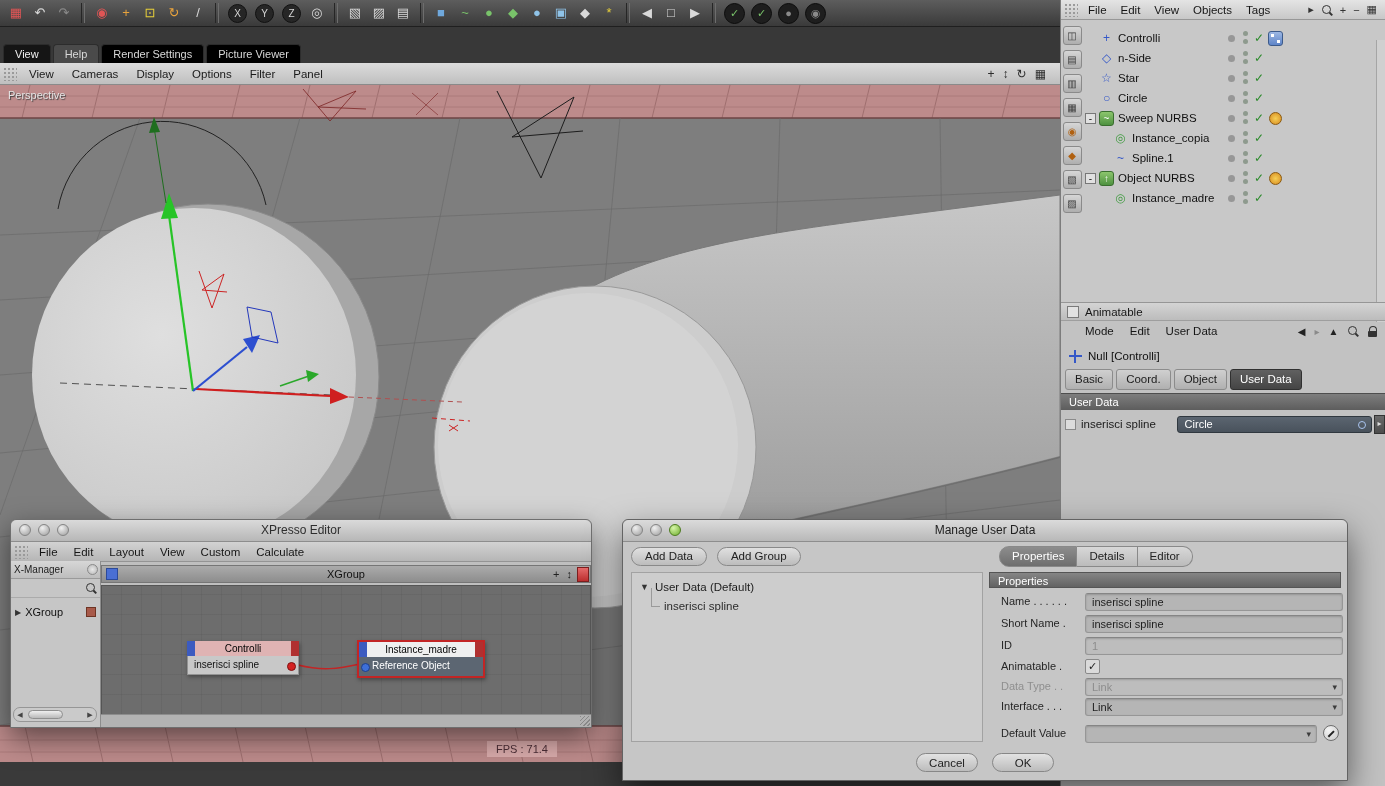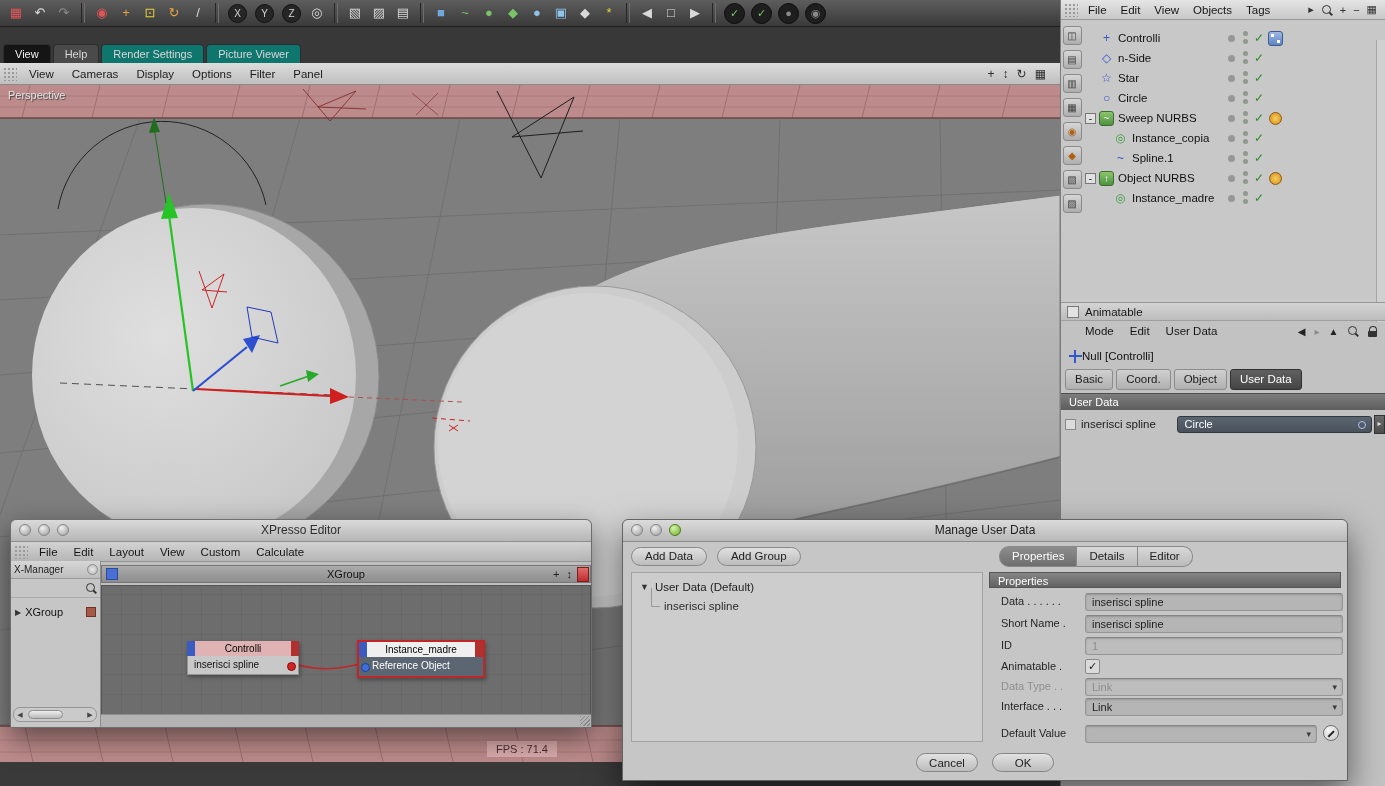--- a/index.html
+++ b/index.html
@@ -13,21 +13,21 @@
   .tbsep{width:2px;height:20px;margin:0 4px;border-left:1px solid #262626;border-right:1px solid #6d6d6d;}
   .red{color:#e05555}.light{color:#d9d9d9}.dim{color:#8a8a8a}.orange{color:#e8a33d}
   .yellow{color:#e6cf3a}.blue{color:#6fa8dc}.green{color:#79c36a}.cyan{color:#8fc3e8}
   .circ{background:#262626;border:1px solid #111;border-radius:50%;color:#d5d5d5;font-size:10px;
         width:17px;height:17px;line-height:17px;min-width:17px;margin:0 3px;}
   .circ2{background:#1e1e1e;border:1px solid #0c0c0c;border-radius:50%;width:19px;height:19px;
          line-height:19px;min-width:19px;margin:0 2px;font-size:11px;}
   
   .tabbar{position:absolute;left:0;top:27px;width:1060px;height:36px;background:#383838;
           display:flex;align-items:flex-end;padding-left:3px;gap:2px;box-sizing:border-box;}
-  .ltab{height:18px;line-height:18px;padding:0 11px;font-size:11px;color:#d8d8d8;background:#0f766e;
+  .ltab{height:18px;line-height:18px;padding:0 11px;font-size:11px;color:#d8d8d8;background:#000000;
         border-radius:4px 4px 0 0;border:1px solid #2c2c2c;border-bottom:none;}
   .ltab.active{background:#151515;color:#f0f0f0;}
   .ltab.semi{background:#4a4a4a;}
   .vmenubar{position:absolute;left:0;top:63px;width:1060px;height:22px;box-sizing:border-box;
             background:linear-gradient(#dcdcdc,#bfbfbf);border-bottom:1px solid #8a8a8a;
             display:flex;align-items:center;font-size:11.5px;color:#1a1a1a;}
   .vmi{padding:0 9px;}
   .grip{width:14px;height:14px;margin:0 3px;background:radial-gradient(#9a9a9a 1px,transparent 1.2px);
         background-size:4px 4px;}
   .vicons{margin-left:auto;display:flex;gap:8px;padding-right:14px;color:#2c2c2c;font-size:12px;}
@@ -83,21 +83,21 @@
              display:flex;align-items:center;gap:6px;padding-left:6px;font-size:11.5px;color:#161616;}
   .attr-cb{width:10px;height:10px;border:1px solid #7a7a7a;background:#e2e2e2;}
   .attr-menu{position:absolute;left:16px;top:321px;width:100%;height:20px;display:flex;align-items:center;
              font-size:11.5px;color:#161616;}
   .ami{padding:0 8px;}
   .aicons{margin-left:auto;display:flex;align-items:center;gap:9px;padding-right:8px;font-size:10px;color:#222;}
   .lock{position:relative;width:10px;height:11px;display:inline-block;}
   .lock::before{content:"";position:absolute;left:1px;top:0;width:6px;height:5px;border:1.5px solid #333;border-bottom:none;border-radius:4px 4px 0 0;}
   .lock::after{content:"";position:absolute;left:0;top:5px;width:9px;height:6px;background:#333;border-radius:1px;}
   .attr-obj{position:absolute;left:0;top:345px;width:100%;height:22px;display:flex;align-items:center;
-            padding-left:8px;font-size:11.5px;color:#111;box-sizing:border-box;}
+            gap:6px;padding-left:8px;font-size:11.5px;color:#111;box-sizing:border-box;}
   .nullic{position:relative;width:13px;height:13px;}
   .nullic::before{content:"";position:absolute;left:5px;top:0;width:2px;height:13px;background:#3558c8;}
   .nullic::after{content:"";position:absolute;left:0;top:5px;width:13px;height:2px;background:#3558c8;}
   .attr-tabs{position:absolute;left:4px;top:369px;display:flex;gap:3px;}
   .atab{height:19px;line-height:19px;padding:0 9px;font-size:11.5px;color:#1c1c1c;border-radius:3px;
         background:linear-gradient(#d0d0d0,#b0b0b0);border:1px solid #8c8c8c;}
   .atab.active{background:linear-gradient(#606060,#454545);border-color:#303030;color:#fff;}
   .attr-section{position:absolute;left:0;top:393px;width:100%;height:17px;box-sizing:border-box;
                 background:linear-gradient(#7e7e7e,#5d5d5d);color:#fff;font-size:11px;line-height:17px;
                 padding-left:8px;border-top:1px solid #4e4e4e;}
@@ -629,21 +629,21 @@
     <div class="mtree">
       <div class="mt-root">
         <span class="tri">▼</span>
         <span>User Data (Default)</span>
       </div>
       <div class="mt-child">inserisci spline</div>
     </div>
     <div class="mprops">
       <div class="mp-head">Properties</div>
       <div class="mp-row" style="top:21px">
-        <span class="mp-label">Data . . . . . .</span>
+        <span class="mp-label">Name . . . . . .</span>
         <span class="mp-field">inserisci spline</span>
       </div>
       <div class="mp-row" style="top:43px">
         <span class="mp-label">Short Name .</span>
         <span class="mp-field">inserisci spline</span>
       </div>
       <div class="mp-row" style="top:65px">
         <span class="mp-label">ID</span>
         <span class="mp-field dis">1</span>
       </div>

